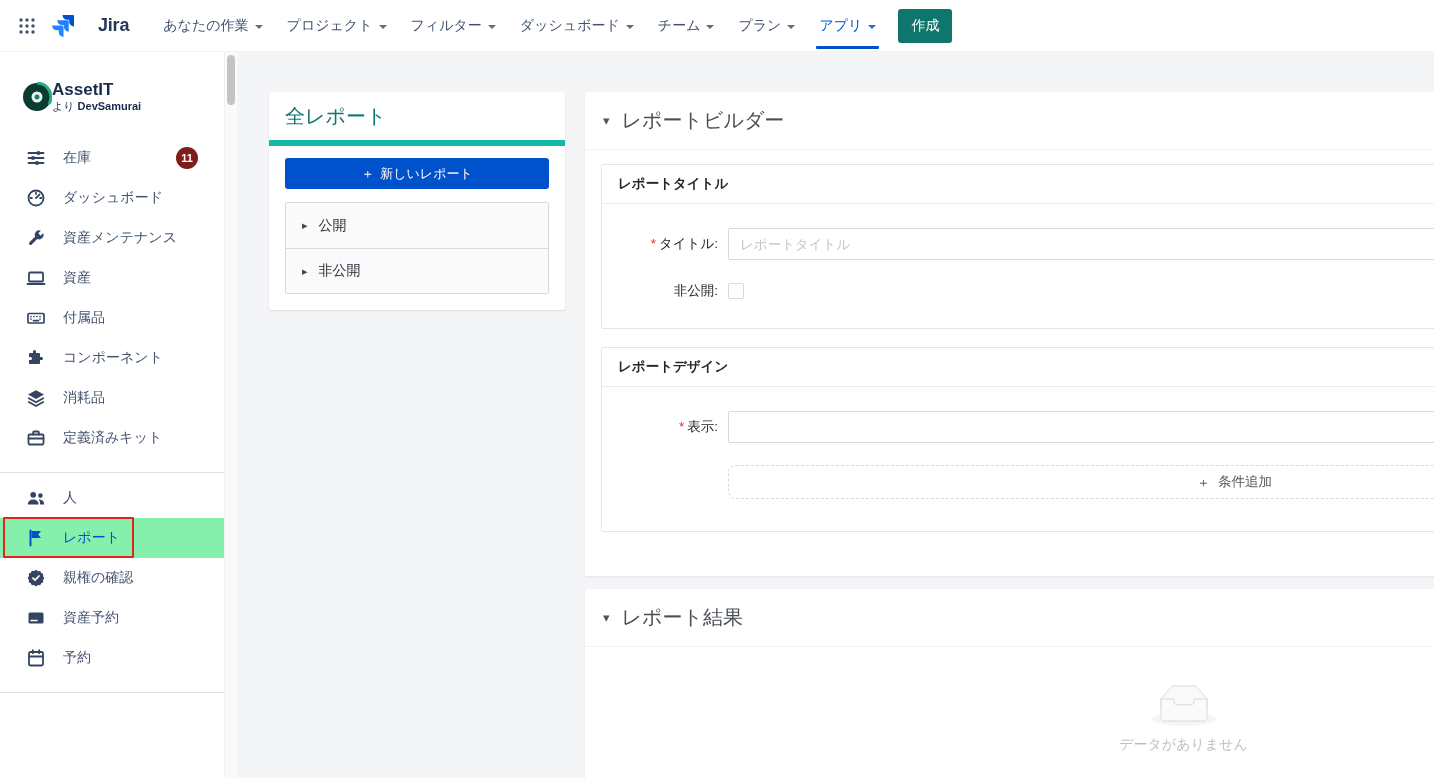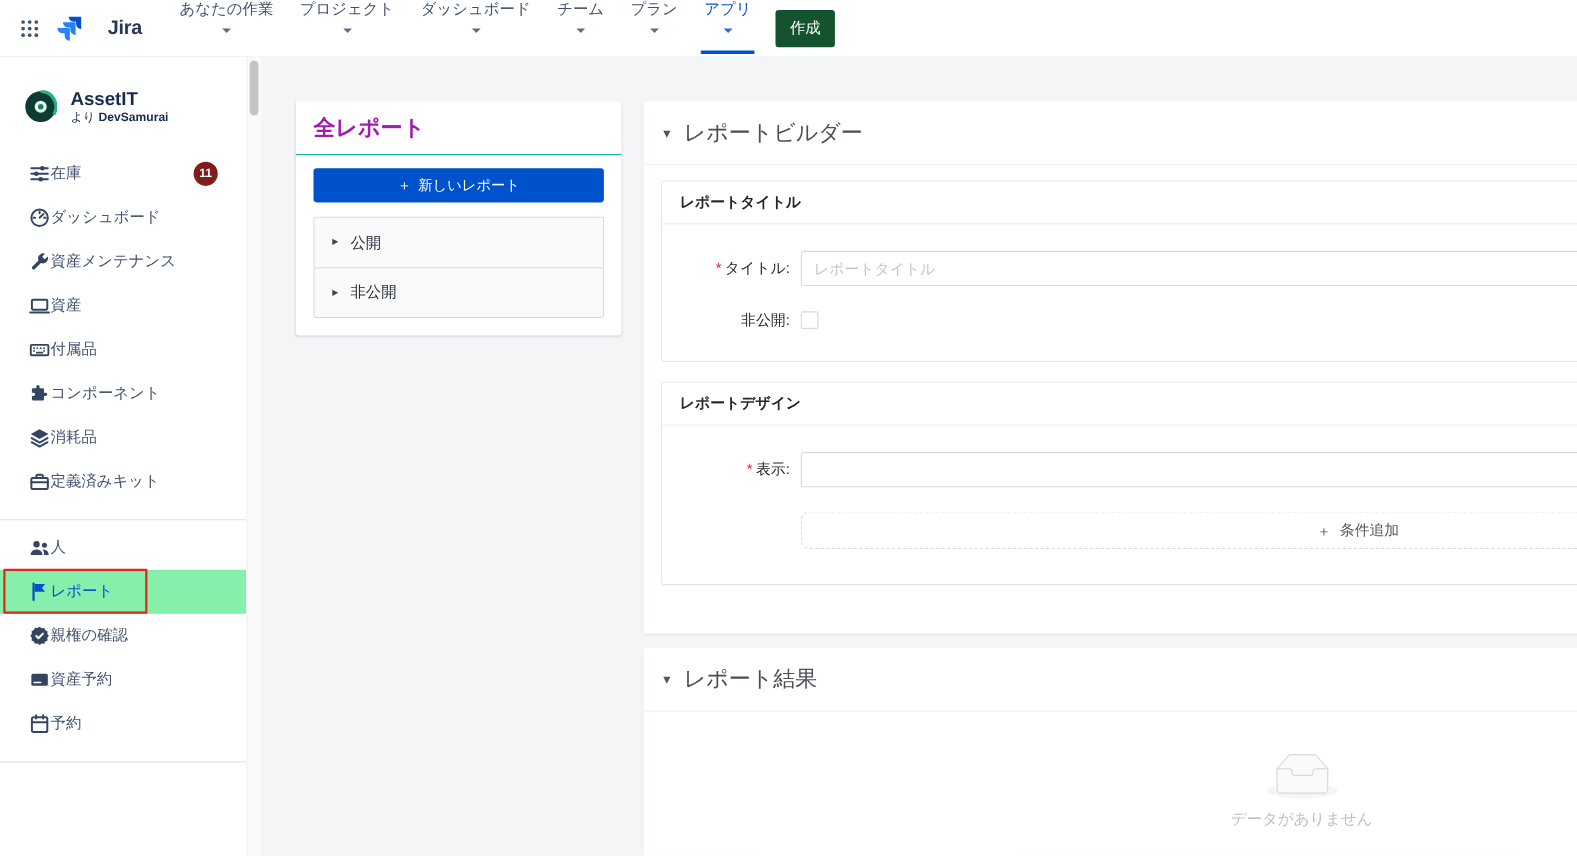--- a/index.html
+++ b/index.html
@@ -8,62 +8,62 @@
 
   
   .topnav { height:52px; display:flex; align-items:center; padding:0 16px 0 14px;
     background:#fff; border-bottom:1px solid #f1f2f4; position:relative; z-index:5; }
   .app-grid { width:26px; height:26px; display:flex; align-items:center; justify-content:center;
     margin-right:12px; cursor:pointer; border-radius:3px; }
   .jira-logo { display:flex; align-items:center; gap:24px; margin-right:22px; cursor:pointer; }
   .jira-word { font-size:18px; font-weight:600; color:#253858; letter-spacing:-.2px; }
   .nav-items { display:flex; align-items:stretch; height:52px; }
   .nav-item { display:flex; align-items:center; gap:6px; padding:0 12px; font-size:14px;
-    font-weight:500; color:#42526e; cursor:pointer; position:relative;flex-direction:column; }
+    font-weight:500; color:#42526e; cursor:pointer; position:relative; }
   .chev { width:0; height:0; border-left:4px solid transparent; border-right:4px solid transparent;
     border-top:4px solid currentColor; margin-top:2px; opacity:.85; }
   .nav-item.active { color:#0052cc; }
   .nav-item.active::after { content:""; position:absolute; left:9px; right:9px; bottom:3px;
     height:3px; background:#0052cc; border-radius:1px; }
-  .create-btn { margin-left:10px; background:#14532d; color:#fff; border:none; border-radius:3px;
+  .create-btn { margin-left:10px; background:#0f766e; color:#fff; border:none; border-radius:3px;
     font-size:14px; font-weight:500; padding:8px 13px; cursor:pointer;
     font-family:inherit; }
 
   
   .sidebar { position:absolute; top:52px; left:0; bottom:0; width:237px; background:#fff; }
   .sidebar-inner { position:absolute; top:0; left:0; right:13px; bottom:0; overflow:hidden; padding-top:28px; }
   .sidebar-scrollbar { position:absolute; top:0; right:0; bottom:0; width:13px; background:#fafafa;
     border-left:1px solid #f0f0f0; }
   .sidebar-thumb { position:absolute; top:3px; left:2px; width:8px; height:50px;
     background:#c4c4c4; border-radius:4px; cursor:pointer; }
-  .app-header { display:flex; align-items:center; gap:12px; padding:0 16px 0 22px; height:34px; margin-bottom:24px; }
+  .app-header { display:flex; align-items:center; padding:0 16px 0 22px; height:34px; margin-bottom:24px; }
   .app-name { font-size:17px; font-weight:700; color:#172b4d; line-height:1.15; }
   .app-sub { font-size:11px; color:#172b4d;text-align:center; }
   .app-sub b { font-weight:700; }
-  .menu-item { height:40px; display:flex; align-items:center; padding:0 26px;
+  .menu-item { height:40px; display:flex; align-items:center; gap:17px; padding:0 26px;
     font-size:14px; color:#42526e; cursor:pointer; position:relative; }
   .menu-item svg { width:20px; height:20px; color:#344563; flex:none; }
   .menu-item.selected { background:#86efac; color:#0052cc; }
   .menu-item.selected svg { color:#0052cc; }
   .badge { margin-left:auto; background:#7f1d1d; color:#fff; min-width:22px; height:22px;
     border-radius:11px; font-size:11px; font-weight:700; display:flex; align-items:center;
     justify-content:center; padding:0 5px; }
   .divider { height:1px; background:#dfe1e6; margin:14px 0 5px; }
   .divider.bottom { margin:14px 0 0; }
   .annotation-box { position:absolute; left:3px; top:-1px; width:131px; height:41px;
     border:2px solid #e1251b; border-radius:1px; pointer-events:none; z-index:3; }
 
   
   .main { position:absolute; top:52px; left:237px; right:0; bottom:0; background:#f4f5f7;
     overflow:hidden; padding:40px 0 0 32px; display:flex; align-items:flex-start; gap:20px; }
 
   .reports-card { width:296px; flex:none; background:#fff; border-radius:3px;
     box-shadow:0 1px 2px rgba(9,30,66,.13); }
-  .reports-card-header { padding:11px 16px 10px; font-size:20px; font-weight:700; color:#a21caf;
-    border-bottom:1px solid #14b8a6; }
+  .reports-card-header { padding:11px 16px 10px; font-size:20px; font-weight:400; color:#0f766e;
+    border-bottom:6px solid #14b8a6; }
   .reports-card-body { padding:12px 16px 16px; }
   .new-report-btn { width:100%; height:31px; background:#0052cc; color:#fff; border:none;
     border-radius:3px; font-size:13px; display:flex; align-items:center; justify-content:center;
     gap:6px; cursor:pointer; font-family:inherit; }
   .plus { font-size:13px; line-height:1; }
   .collapse { margin-top:13px; border:1px solid #d9d9d9; border-radius:2px; overflow:hidden; }
   .collapse-panel { background:#fafafa; height:45px; display:flex; align-items:center; gap:11px;
     padding:0 16px; font-size:14px; color:#1f2733; cursor:pointer; }
   .collapse-panel + .collapse-panel { border-top:1px solid #d9d9d9; }
   .caret { font-size:11px; color:#444; line-height:1; }
@@ -127,20 +127,24 @@
   <nav class="nav-items">
     <div class="nav-item">
       <span>あなたの作業</span>
       <span class="chev"></span>
     </div>
     <div class="nav-item">
       <span>プロジェクト</span>
       <span class="chev"></span>
     </div>
     <div class="nav-item">
+      <span>フィルター</span>
+      <span class="chev"></span>
+    </div>
+    <div class="nav-item">
       <span>ダッシュボード</span>
       <span class="chev"></span>
     </div>
     <div class="nav-item">
       <span>チーム</span>
       <span class="chev"></span>
     </div>
     <div class="nav-item">
       <span>プラン</span>
       <span class="chev"></span>

